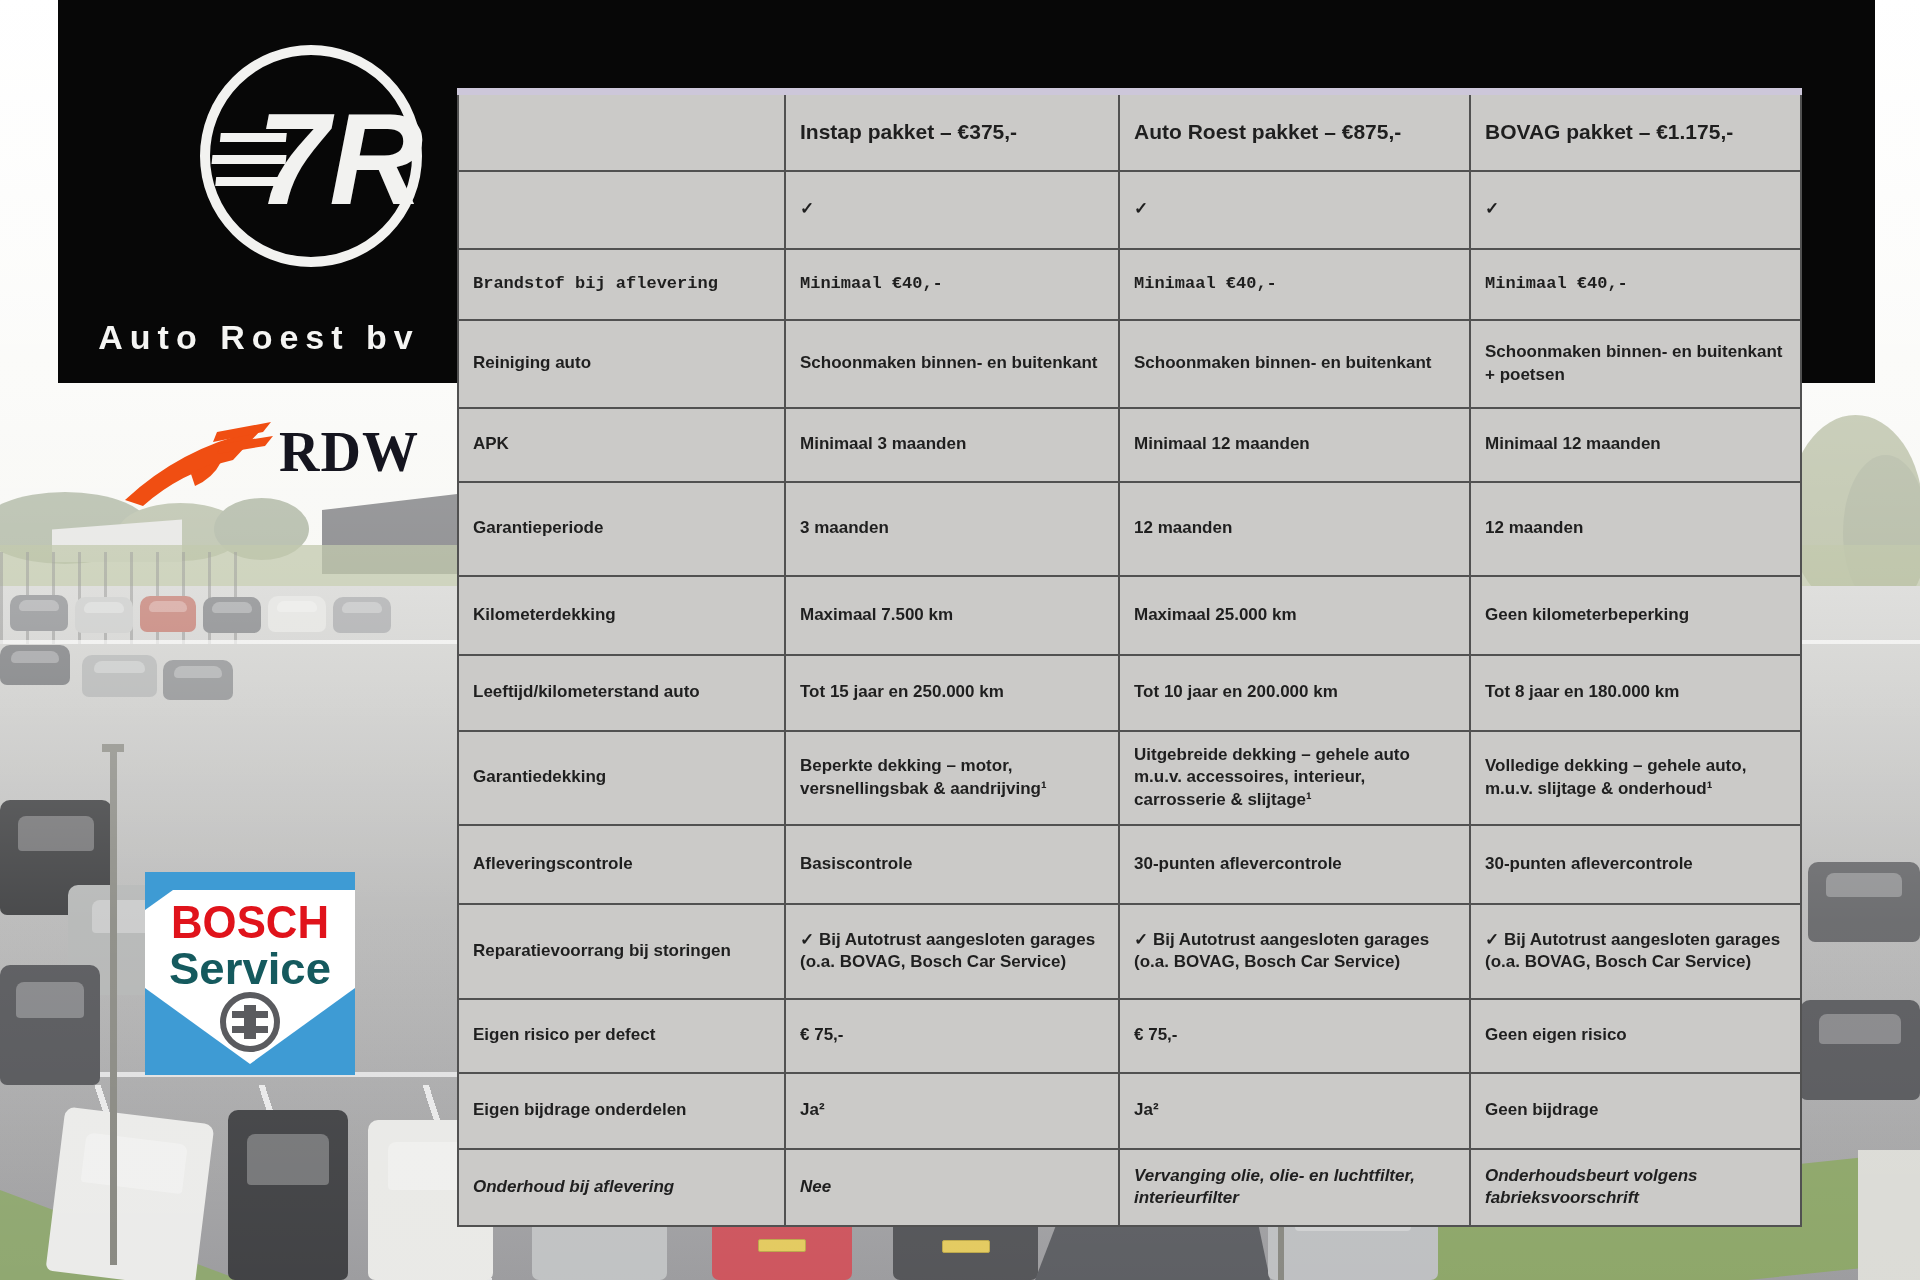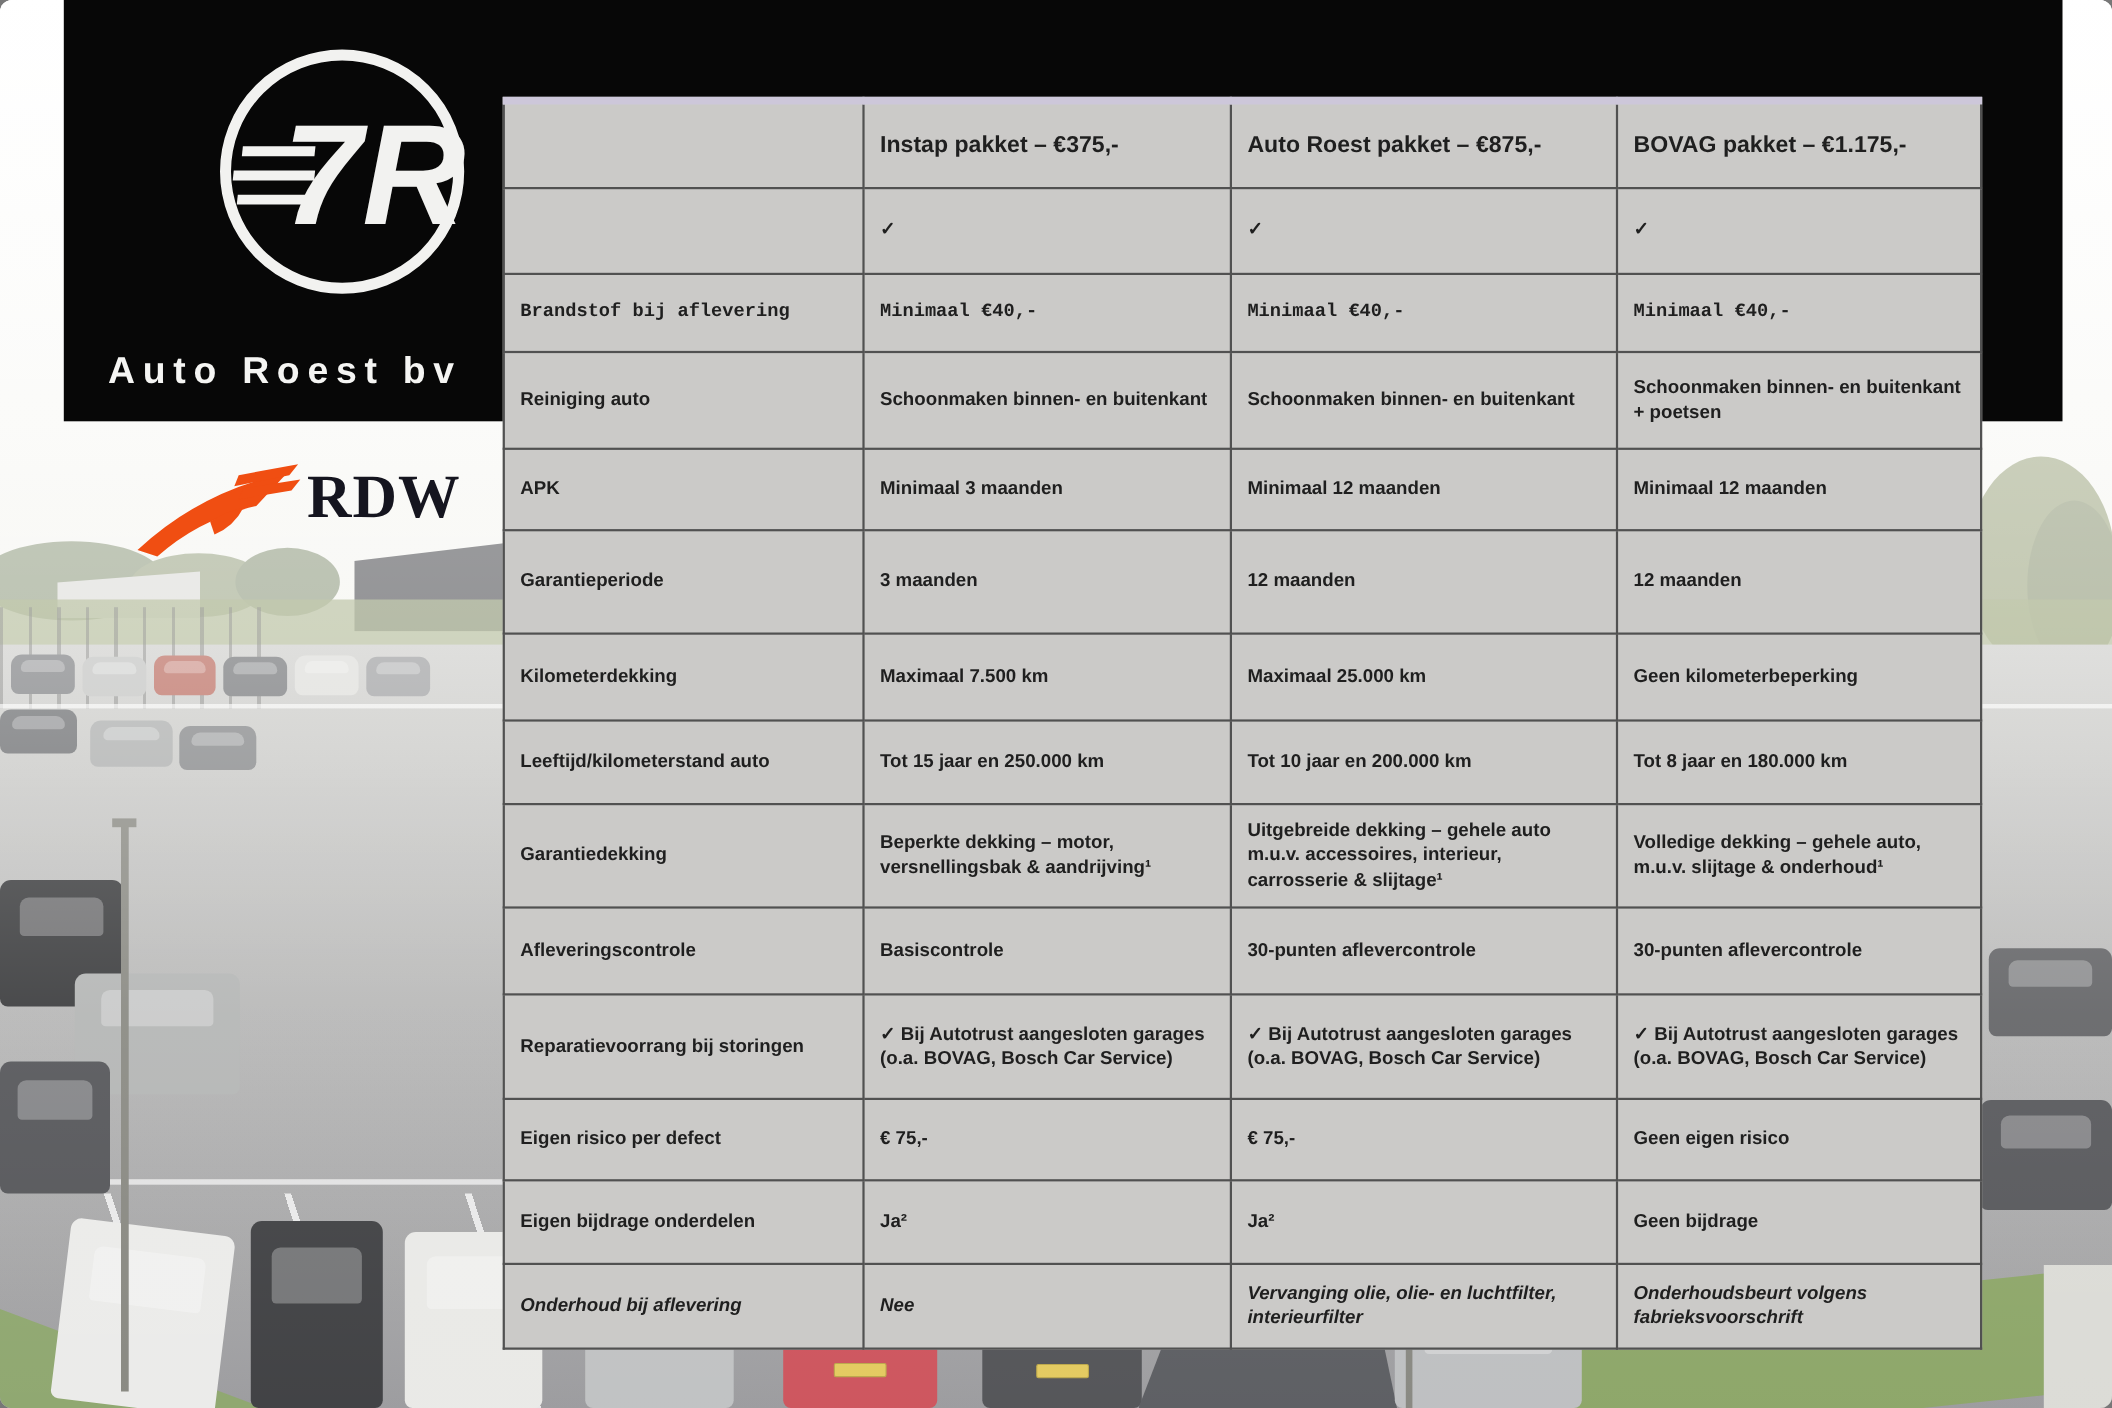--- a/index.html
+++ b/index.html
@@ -1,18 +1,18 @@
 <!DOCTYPE html>
 <html><head>
 <meta charset="utf-8">
 <title>Auto Roest bv – pakketten</title>
 <style>
   html,body{margin:0;padding:0;background:#777;}
   .canvas{position:relative;width:1920px;height:1280px;overflow:hidden;background:#fff;
-          font-family:"Liberation Sans",sans-serif;border-radius:11px;}
+          font-family:"Liberation Sans",sans-serif;}
   .abs{position:absolute;}
 
   
   .photo{position:absolute;inset:0;}
   .sky{left:0;top:0;width:1920px;height:620px;background:linear-gradient(#ffffff,#f2f2ec);}
   .blob{border-radius:50%;}
   .grassband{left:0;top:545px;width:1920px;height:48px;background:#96a272;opacity:.75;}
   .lot{left:0;top:586px;width:1920px;height:694px;background:linear-gradient(#c9c9c5,#8d8d90);}
   .fence{left:0;top:552px;width:260px;height:92px;
          background:repeating-linear-gradient(90deg,rgba(88,88,86,.5) 0 3px,transparent 3px 26px);}
@@ -137,20 +137,34 @@
         <path d="M4 80 Q62 26 140 10 L112 40 Q60 52 22 86 Z"></path>
         <path d="M96 12 L150 2 L142 12 L92 22 Z"></path>
         <path d="M100 24 L152 16 L144 26 L96 34 Z"></path>
         <path d="M70 54 Q86 44 100 42 Q92 58 74 66 Z"></path>
       </g>
     </svg>
     <div class="rdw-text">RDW</div>
   </div>
 
 
+  <div class="abs bosch">
+    <svg width="210" height="203" viewBox="0 0 210 203">
+      <rect x="0" y="0" width="210" height="203" fill="#3e9bd4"></rect>
+      <path d="M0 38 L28 18 L210 18 L210 116 L105 192 L0 116 Z" fill="#ffffff"></path>
+      <text x="105" y="66" text-anchor="middle" font-family="Liberation Sans, sans-serif" font-weight="bold" font-size="46" fill="#e0131b" textLength="158" lengthAdjust="spacingAndGlyphs">BOSCH</text>
+      <text x="105" y="112" text-anchor="middle" font-family="Liberation Sans, sans-serif" font-weight="bold" font-size="44" fill="#155a5e" textLength="162" lengthAdjust="spacingAndGlyphs">Service</text>
+      <g>
+        <circle cx="105" cy="150" r="27" fill="#ffffff" stroke="#5a5b5f" stroke-width="6"></circle>
+        <rect x="87" y="139" width="36" height="7" fill="#5a5b5f"></rect>
+        <rect x="87" y="154" width="36" height="7" fill="#5a5b5f"></rect>
+        <rect x="99" y="133" width="12" height="34" fill="#5a5b5f"></rect>
+      </g>
+    </svg>
+  </div>
 
   <table class="pkg-table">
     <colgroup>
       <col style="width:327px">
         <col style="width:334px">
         <col style="width:351px">
         <col style="width:331px">
     </colgroup>
     <thead>
         <tr style="height: 79px;">

